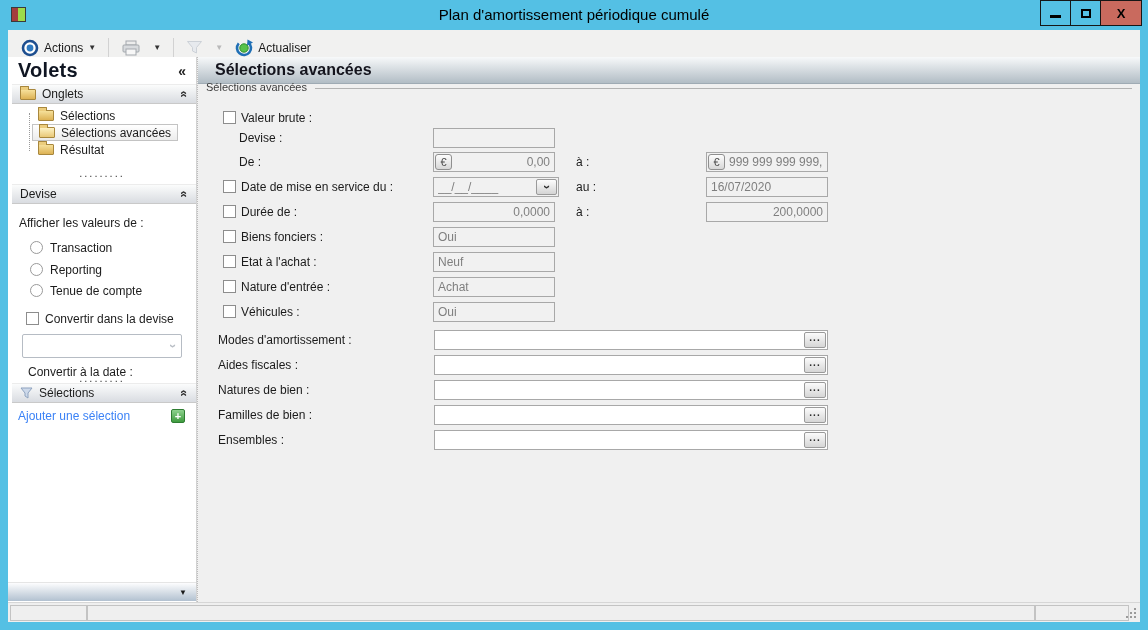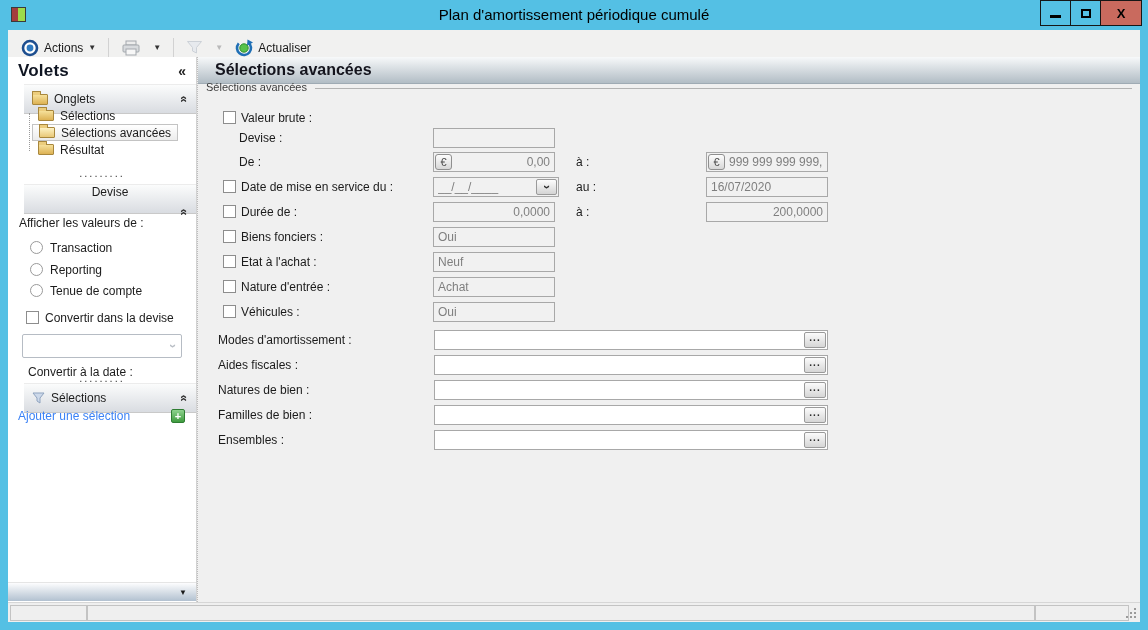--- a/index.html
+++ b/index.html
@@ -27,44 +27,44 @@
     display:flex; align-items:center; padding-left:10px; gap:6px; font-size:12px; color:#1a1a1a;}
   .tbtn{ display:flex; align-items:center; gap:5px; padding:2px 3px; }
   .tsep{ width:1px; height:19px; background:#d2d2d2; margin:0 3px; }
   .dd-arrow{ font-size:8px; color:#333; }
   .dd-arrow.dis{ color:#b9b9b9; }
   
   .sidebar{ position:absolute; left:8px; top:57px; width:189px; height:545px;
     background:#fff; border-right:1px solid #d2d2d2; font-size:12px; color:#1c1c1c; }
   .panel-title{ position:absolute; top:0; left:0; right:0; height:27px;
     display:flex; align-items:center; padding:0 10px; }
-  .panel-title .t{ font-size:17px; font-weight:bold; color:#0f1522; letter-spacing:.2px;}
+  .panel-title .t{ font-size:20px; font-weight:bold; color:#0f1522; letter-spacing:.2px;}
   .panel-title .chev{ margin-left:auto; font-weight:bold; font-size:14px; color:#222; }
-  .sect{ position:absolute; left:16px; right:0; height:30px;
+  .sect{ position:absolute; left:4px; right:0; height:20px;
     background:linear-gradient(#fbfcfc,#d9dce1);
     border-top:1px solid #ececec; border-bottom:1px solid #c9c9c9;
     display:flex; align-items:center; gap:6px; padding:0 8px; }
   .sect .chev-up{ margin-left:auto; display:inline-block; transform:rotate(90deg);
     font-weight:bold; font-size:12px; color:#333; }
   .tree-item{ position:absolute; left:0; height:17px; display:flex; align-items:center;
     gap:6px; padding:1px 6px 1px 30px; }
   .tree-item.selected{ left:24px; padding-left:6px;
     background:linear-gradient(#ffffff,#ececec); border:1px solid #c3c3c3; }
   .tree-vline{ position:absolute; left:21px; width:1px; border-left:1px dotted #9a9a9a; }
   .folder{ position:relative; width:16px; height:11px; flex:0 0 16px;
     background:linear-gradient(#f6e09a,#ddb254); border:1px solid #a8873d; border-radius:1px;}
   .folder::before{ content:""; position:absolute; top:-4px; left:-1px; width:7px; height:3px;
     background:#eccd7d; border:1px solid #a8873d; border-bottom:none; border-radius:1px 1px 0 0;}
   .folder.open{ background:linear-gradient(#fdf2c4,#e9c877); }
   .split-dots{ position:absolute; left:0; right:0; text-align:center; font-size:11px;
     letter-spacing:2px; color:#3c3c3c; line-height:8px; }
   .side-label{ position:absolute; white-space:nowrap; }
   .radio-row{ position:absolute; left:22px; display:flex; align-items:center; gap:7px; height:15px;}
   .radio{ width:13px; height:13px; border:1px solid #9a9a9a; border-radius:50%; background:#fff; flex:0 0 13px;}
-  .cb-row{ position:absolute; left:12px; display:flex; align-items:flex-start; gap:6px; height:15px;padding-left:6px;}
+  .cb-row{ position:absolute; left:12px; display:flex; align-items:center; gap:6px; height:15px;padding-left:6px;}
   .checkbox{ width:13px; height:13px; border:1px solid #8d8d8d; background:#fff; flex:0 0 13px;}
   .side-select{ position:absolute; left:14px; width:160px; height:24px; background:#fff;
     border:1px solid #b6bcc4; border-radius:2px; display:flex; align-items:center; padding:0 6px;}
   .side-select .arrow{ margin-left:auto; transform:rotate(90deg); color:#b9bec5; font-weight:bold; font-size:12px;}
   .link{ position:absolute; color:#3b82f6; white-space:nowrap; }
   .plus-btn{ position:absolute; width:14px; height:14px; border:1px solid #2e7d32; border-radius:2px;
     background:linear-gradient(#8ed28e,#3f9b3f); color:#fff; font-weight:bold; font-size:11px;
     display:flex; align-items:center; justify-content:center; line-height:1; }
   .overflow-bar{ position:absolute; left:0; right:0; top:525px; height:19px;
     background:linear-gradient(#fdfdfe,#b2c1d0); border-top:1px solid #e5e5e5; }
@@ -202,21 +202,21 @@
       <span class="folder open"></span>
       <span>Sélections avancées</span>
     </div>
     <div class="tree-item" style="top:84px;">
       <span class="folder"></span>
       <span>Résultat</span>
     </div>
 
     <div class="split-dots" style="top:112px;">.........</div>
 
-    <div class="sect" style="top:127px;flex-direction:column;">
+    <div class="sect" style="top:127px;">
       <span>Devise</span>
       <span class="chev-up">«</span>
     </div>
 
     <div class="side-label" style="top:159px; left:11px;">Afficher les valeurs de :</div>
 
     <div class="radio-row" style="top:183px;">
       <span class="radio"></span>
       <span>Transaction</span>
     </div>

